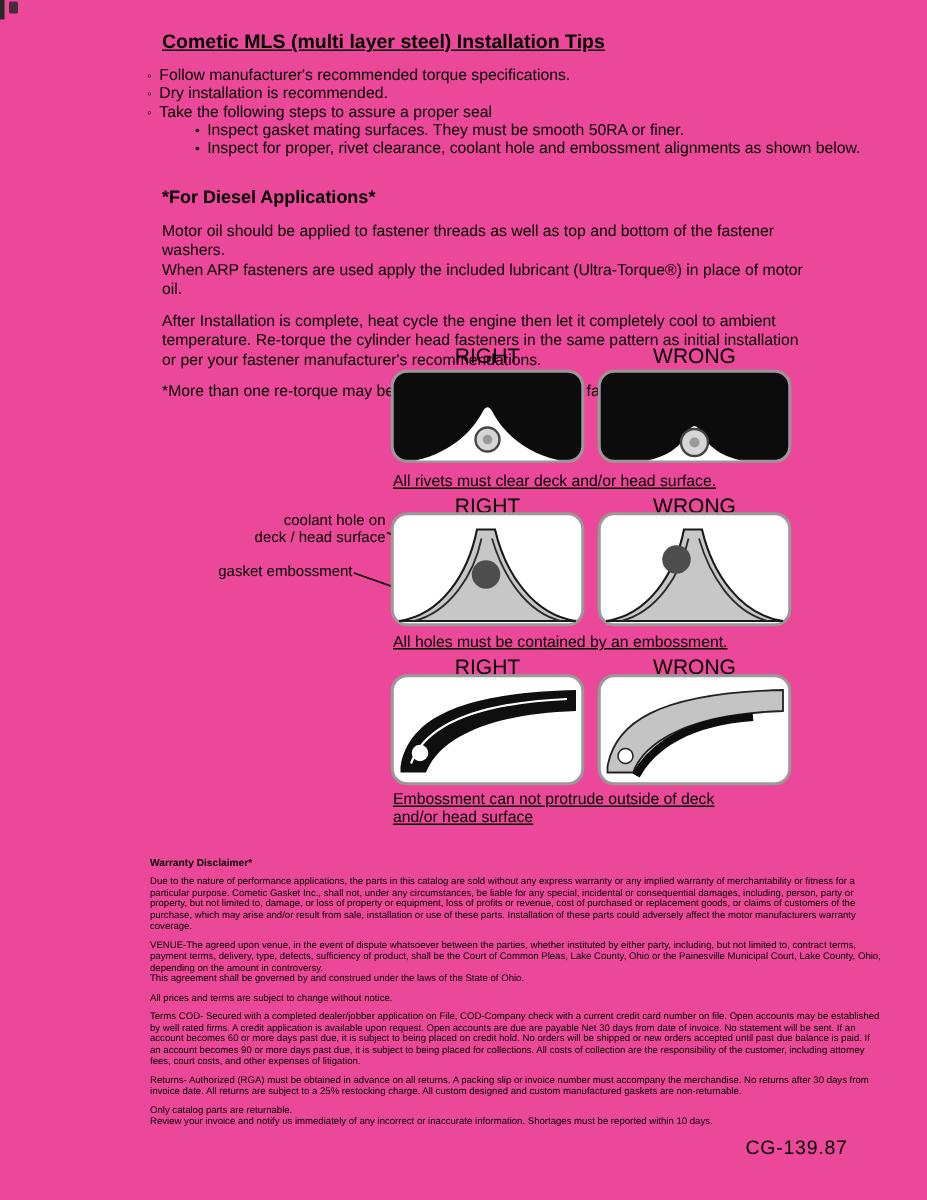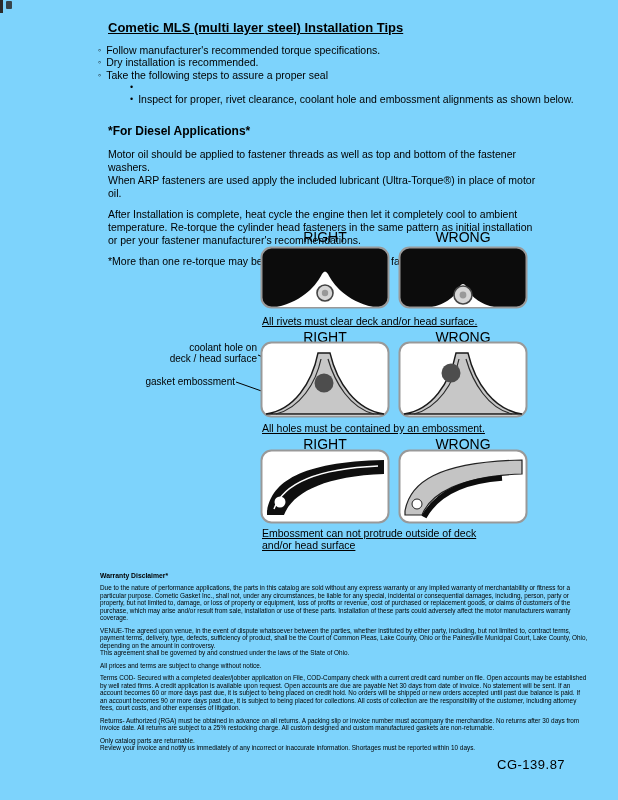--- a/index.html
+++ b/index.html
@@ -1,18 +1,18 @@
 <!DOCTYPE html>
 <html><head>
 <meta charset="utf-8">
 <style>
   html,body { margin:0; padding:0; background:#e8e8e8; }
   .page {
     position:relative; width:618px; height:800px; margin:0 auto;
-    background:#7dd3fc; color:#000;
+    background:#ec4899; color:#000;
     font-family:"Liberation Sans", sans-serif;
     overflow:hidden;
   }
   .pre { white-space:pre-line; }
 
   .edge-mark { position:absolute; background:#2a2a2a; }
   .m1 { left:0; top:0; width:3px; height:13px; }
   .m2 { left:6px; top:1px; width:6px; height:8px; border-radius:1px; opacity:.85; }
 
   .title {
@@ -61,20 +61,21 @@
     <li>
       <span class="bul">◦</span>
       <span>Dry installation is recommended.</span>
     </li>
     <li>
       <span class="bul">◦</span>
       <span>Take the following steps to assure a proper seal</span>
     </li>
     <li class="sub">
       <span class="bul">•</span>
+      <span>Inspect gasket mating surfaces.  They must be smooth 50RA or finer.</span>
     </li>
     <li class="sub">
       <span class="bul">•</span>
       <span>Inspect for proper, rivet clearance, coolant hole and embossment alignments as shown below.</span>
     </li>
   </ul>
 
   <div class="diesel">
     <h2>*For Diesel Applications*</h2>
     <p class="pre">Motor oil should be applied to fastener threads as well as top and bottom of the fastener washers.

